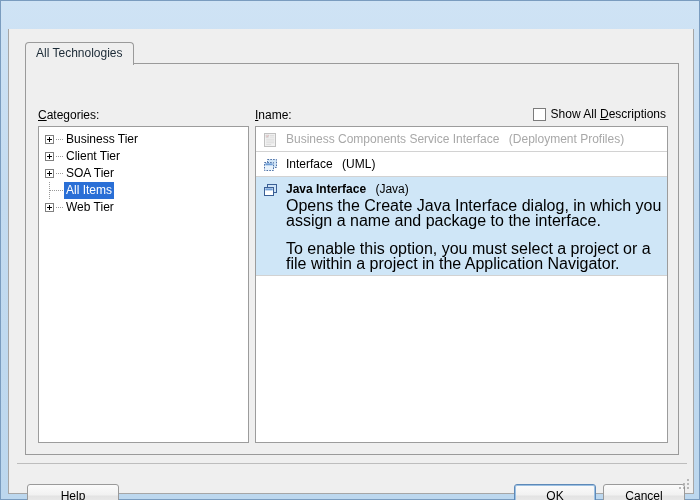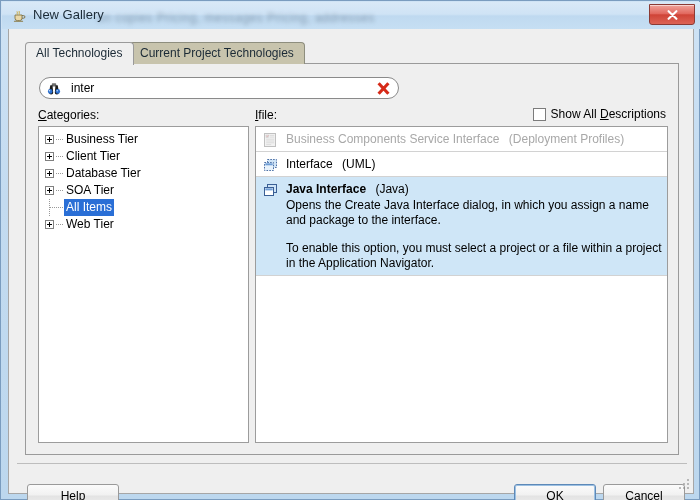--- a/index.html
+++ b/index.html
@@ -275,21 +275,21 @@
     font-size: 12px;
     line-height: 16px;
     white-space: nowrap;
   }
   .item-name { color: #000; }
   .item.disabled .item-name { color: #a8a8a8; }
   .item.selected .item-name { font-weight: bold; }
   .item-tech { color: #000; margin-left: 6px; }
   .item.disabled .item-tech { color: #a8a8a8; }
   .item-desc {
-    font-size: 12px;
+    font-size: 16px;
     line-height: 15px;
     color: #000;
     margin-top: 1px;
     max-width: 378px;
   }
   .item-desc.second { margin-top: 13px; }
 
   
   .footer-sep {
     position: absolute;
@@ -322,74 +322,32 @@
     right: 3px; bottom: 3px;
     width: 12px; height: 12px;
     opacity: .55;
   }
 </style>
 </head>
 <body>
 
 <div class="window">
 
-  <div class="titlebar">
-    <div class="ghost-text">un copies   Pricing, messages   Pricing, addresses</div>
-
-    <span class="title-icon">
-      <svg width="16" height="16" viewBox="0 0 16 16">
-        <path d="M4 7h7v3.2a2.4 2.4 0 0 1-2.4 2.4H6.4A2.4 2.4 0 0 1 4 10.2z" fill="#e8d7a8" stroke="#7a6a3a" stroke-width="0.8"></path>
-        <path d="M11 7.6h1.6a1.3 1.3 0 0 1 0 2.6H11" fill="none" stroke="#7a6a3a" stroke-width="0.9"></path>
-        <path d="M3.4 13.2h8.2" stroke="#8a7b45" stroke-width="1.1" stroke-linecap="round"></path>
-        <path d="M6.4 6.3c-.9-1 .5-1.6-.2-2.6M8.4 6.3c-.9-1 .6-1.9-.2-2.9" fill="none" stroke="#c9a227" stroke-width="0.9" stroke-linecap="round"></path>
-      </svg>
-    </span>
-
-    <div class="title-text">New Gallery</div>
-
-    <div class="close-btn">
-      <svg width="11" height="10" viewBox="0 0 11 10">
-        <path d="M1.6 1.2 L9.4 8.8 M9.4 1.2 L1.6 8.8" stroke="#ffffff" stroke-width="2.1" stroke-linecap="round"></path>
-      </svg>
-    </div>
-  </div>
 
   <div class="dialog-body">
 
     <div class="tabstrip">
       <div class="tab active" style="left:0;">
         <span>All Technologies</span>
       </div>
-      <div class="tab inactive" style="left:104px;">
-        <span>Current Project Technologies</span>
-      </div>
     </div>
 
     <div class="tabpanel">
       <div class="tabpanel-topmask" style="left:1px;width:102px;"></div>
 
-      <div class="searchbox">
-        <span class="binoculars">
-          <svg width="16" height="13" viewBox="0 0 16 13">
-            <rect x="5.8" y="1.2" width="4.4" height="3.2" rx="0.7" fill="#6d6d6d"></rect>
-            <path d="M4.3 3.2h2.2l.7 7.2a2.1 2.1 0 0 1-4.2.2z" fill="#1c1c1c"></path>
-            <path d="M11.7 3.2H9.5l-.7 7.2a2.1 2.1 0 0 0 4.2.2z" fill="#1c1c1c"></path>
-            <circle cx="4.2" cy="9.4" r="2.3" fill="#2b6fd0"></circle>
-            <circle cx="11.8" cy="9.4" r="2.3" fill="#2b6fd0"></circle>
-            <circle cx="3.6" cy="8.7" r="0.7" fill="#cfe6fb"></circle>
-            <circle cx="11.2" cy="8.7" r="0.7" fill="#cfe6fb"></circle>
-          </svg>
-        </span>
-        <input class="search-input" type="text" value="inter" placeholder="" style="">
-        <span class="clear-x">
-          <svg width="15" height="15" viewBox="0 0 15 15">
-            <path d="M2.6 2.2 L12.4 12.8 M12.4 2.2 L2.6 12.8" stroke="#d62a18" stroke-width="3.1" stroke-linecap="butt"></path>
-          </svg>
-        </span>
-      </div>
 
       <div class="pane-left">
         <div class="pane-title">
           <span class="u">C</span><span>ategories:</span>
         </div>
         <div class="listbox">
           <div class="tree">
 
 
             <div class="tree-node">
@@ -397,25 +355,20 @@
               <span class="tree-dots"></span>
               <span class="tree-label">Business Tier</span>
             </div>
 
             <div class="tree-node">
               <span class="tree-toggle"></span>
               <span class="tree-dots"></span>
               <span class="tree-label">Client Tier</span>
             </div>
 
-            <div class="tree-node">
-              <span class="tree-toggle"></span>
-              <span class="tree-dots"></span>
-              <span class="tree-label">Database Tier</span>
-            </div>
 
             <div class="tree-node">
               <span class="tree-toggle"></span>
               <span class="tree-dots"></span>
               <span class="tree-label">SOA Tier</span>
             </div>
 
             <div class="tree-node selected">
               <span class="tree-vline"></span>
               <span class="tree-dots" style="left:5px;width:13px;"></span>
@@ -428,21 +381,21 @@
               <span class="tree-label">Web Tier</span>
             </div>
 
           </div>
         </div>
       </div>
 
       <div class="pane-right">
         <div class="items-head">
           <div class="pane-title">
-            <span class="u">I</span><span>file:</span>
+            <span class="u">I</span><span>name:</span>
           </div>
           <div class="chk-wrap">
             <span class="chk"></span>
             <span class="chk-label">Show All <span class="u">D</span>escriptions</span>
           </div>
         </div>
 
         <div class="listbox">
 
           <div class="item disabled">

